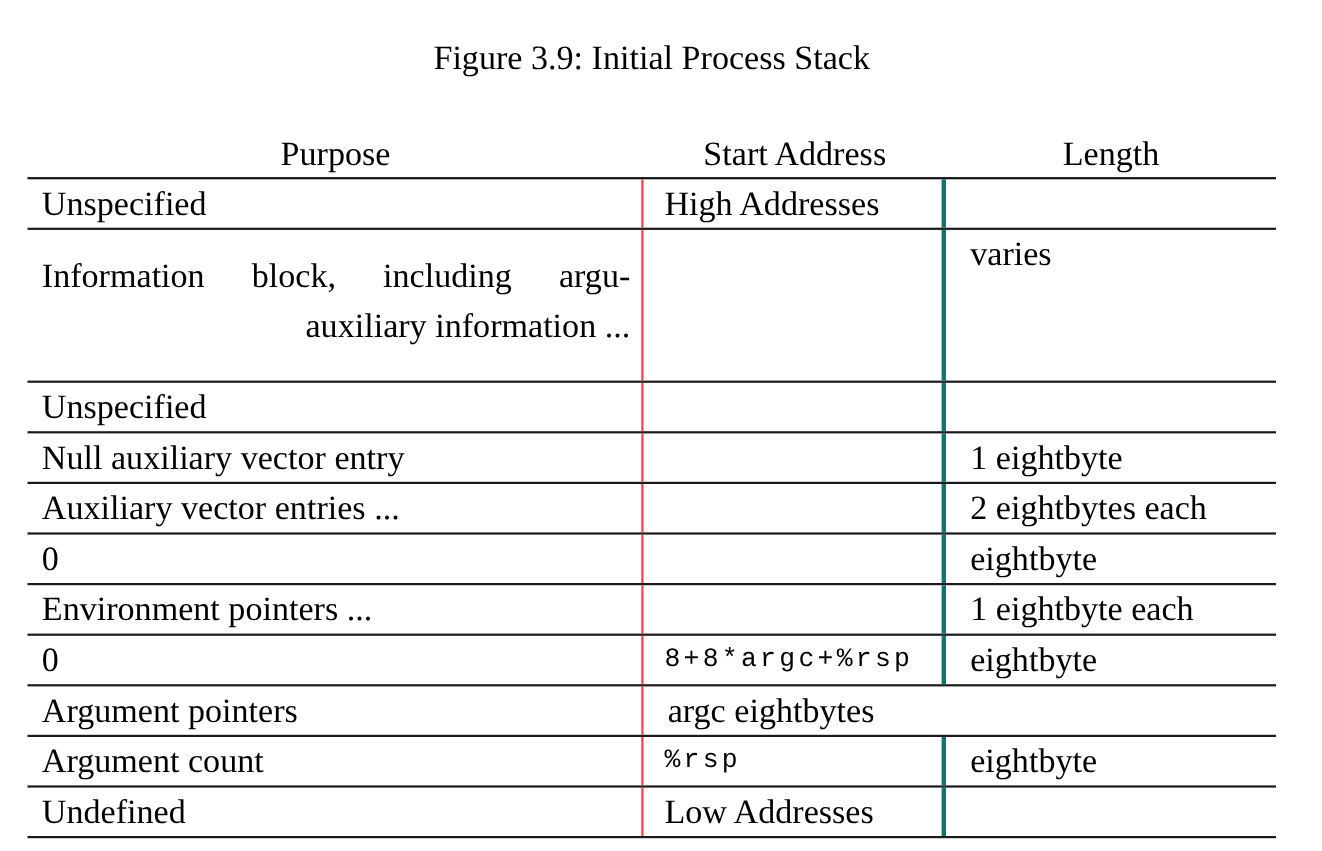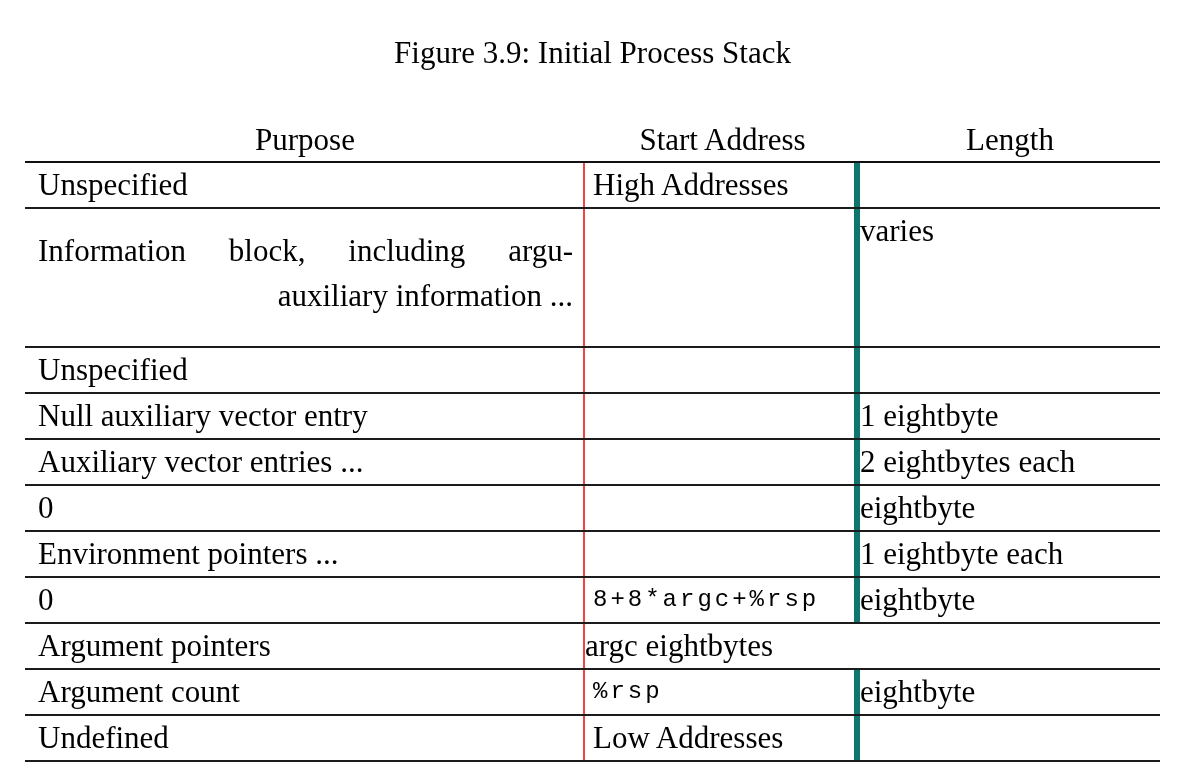--- a/index.html
+++ b/index.html
@@ -44,22 +44,22 @@
     border-right: none;
   }
   .cell {
     box-sizing: border-box;
     line-height: 44px;
     white-space: nowrap;
     overflow: hidden;
     font-family: Liberation Serif, serif;
   }
   .body-row .c1 { padding-left: 13px; border-right: 2px solid #ef4444; }
-  .body-row .c2 { padding-left: 8px; border-right: 6px solid #0f766e; }
-  .body-row .c3 { padding-left: 0; }
+  .body-row .c2 { padding-left: 19px; border-right: 4px solid #0f766e; }
+  .body-row .c3 { padding-left: 22px; }
   .multiline .c1 {
     white-space: normal;
     padding-top: 19px;
     padding-right: 10px;
     height: 137px;
   }
   .pline {
     line-height: 45px;
     text-align: right;
   }

